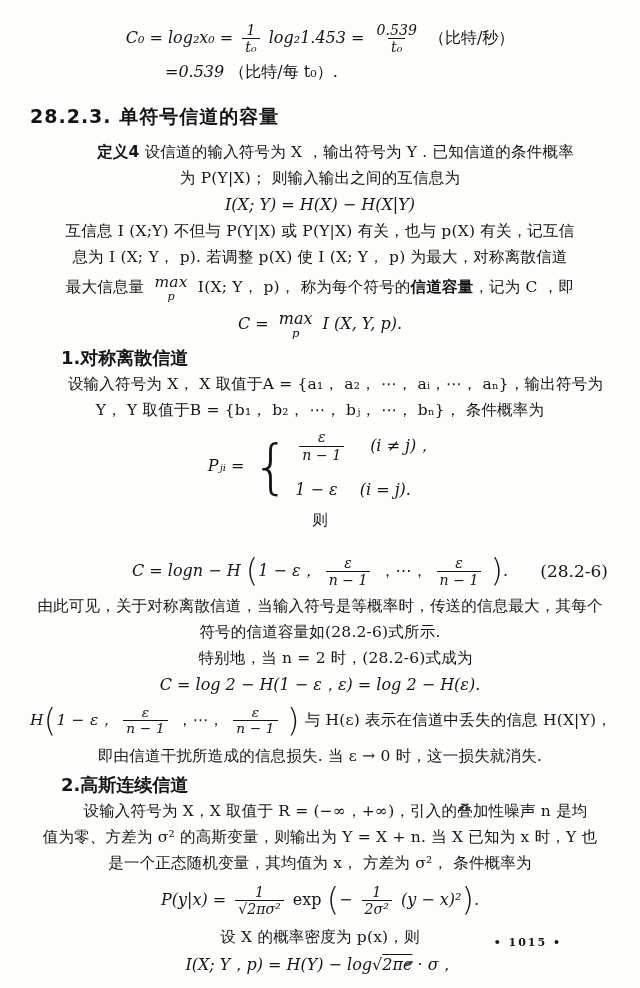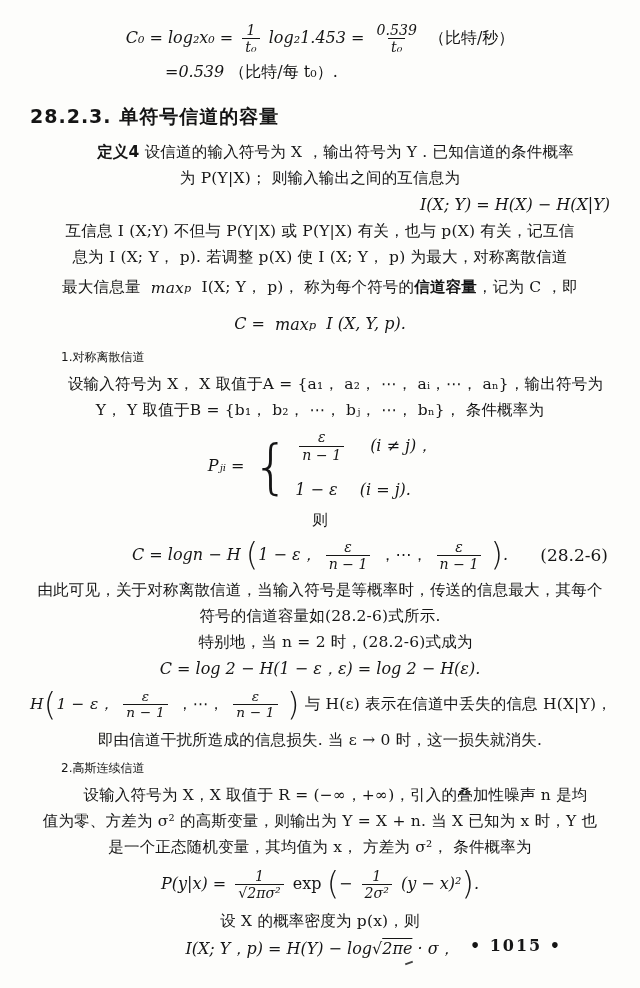--- a/index.html
+++ b/index.html
@@ -24,53 +24,53 @@
   .heading{
     font-family:"DejaVu Sans","Liberation Sans",sans-serif;
     font-weight:bold;
     font-size:19px;
     line-height:30px;
     margin:12px 0 8px 0;
     letter-spacing:1px;
   }
   .subhead{
     font-family:"DejaVu Sans","Liberation Sans",sans-serif;
-    font-weight:normal;
-    font-size:12px;
+    font-weight:bold;
+    font-size:18px;
     line-height:27px;
     text-indent:31px;
   }
   .boldterm{
     font-family:"DejaVu Sans","Liberation Sans",sans-serif;
     font-weight:bold;
   }
   .eq{
     text-align:center;
     font-size:16px;
     line-height:30px;
     white-space:nowrap;
   }
   .m{font-style:italic;}
-  .eqrow{position:relative;}
+  .eqrow{position:relative;margin-top:16px;}
   .eqtag{
     position:absolute;right:2px;top:50%;
     transform:translateY(-50%);
     font-size:17px;font-style:normal;
   }
   
   .frac{
     display:inline-flex;flex-direction:column;align-items:center;
     vertical-align:middle;margin:0 4px;
     font-size:0.88em;line-height:1.15;
   }
   .frac .den{border-top:1.5px solid #151515;padding:0 3px;}
   .frac .num{padding:0 3px;}
   
   .maxop{
-    display:inline-flex;flex-direction:row;align-items:center;
+    display:inline-flex;flex-direction:column;align-items:center;
     vertical-align:middle;line-height:1;margin:0 5px;
   }
   .maxop .sub{font-size:0.72em;line-height:1;margin-top:1px;}
   
   .bp{
     font-size:32px;font-weight:300;vertical-align:middle;line-height:0;
     font-family:"DejaVu Sans","Liberation Sans",sans-serif;
     position:relative;top:-1px;
   }
   .brace{
@@ -80,21 +80,21 @@
     margin:0 6px 0 8px;
   }
   .cases{
     display:inline-flex;flex-direction:column;gap:12px;
     vertical-align:middle;text-align:left;
   }
   .case-row{display:flex;align-items:center;gap:22px;}
   .rad{text-decoration:overline;}
   .footer{
     position:absolute;top:936px;right:78px;
-    font-weight:bold;font-size:16px;letter-spacing:2px;
+    font-weight:bold;font-size:11px;letter-spacing:2px;
   }
   .stray-mark{
     position:absolute;top:962px;left:405px;
     width:8px;height:2px;background:#444;transform:rotate(-20deg);
   }
 </style>
 </head>
 <body>
 
 <div class="page">
@@ -115,21 +115,21 @@
   <div class="eq" style="text-align:left;padding-left:135px;line-height:34px;">
     <span class="m">=0.539</span>
     <span>（比特/每 t₀）.</span>
   </div>
 
   <div class="heading">28.2.3. 单符号信道的容量</div>
 
   <div class="line indent"><span class="boldterm">定义4</span><span>  设信道的输入符号为 X ，输出符号为 Y .  已知信道的条件概率</span></div>
   <div class="line">为 P(Y|X)； 则输入输出之间的互信息为</div>
 
-  <div class="eq m" style="line-height:27px;text-align:right;">I(X; Y) = H(X) − H(X|Y)</div>
+  <div class="eq m" style="line-height:27px;">I(X; Y) = H(X) − H(X|Y)</div>
 
   <div class="line">互信息 I (X;Y) 不但与  P(Y|X) 或 P(Y|X) 有关，也与 p(X) 有关，记互信</div>
   <div class="line">息为 I (X; Y， p).  若调整 p(X) 使 I (X; Y， p) 为最大，对称离散信道</div>
   <div class="line" style="line-height:34px;">
     <span>最大信息量</span>
     <span class="maxop m">
         <span>max</span>
         <span class="sub">p</span>
       </span>
     <span>I(X; Y， p)， 称为每个符号的</span><span class="boldterm">信道容量</span><span>，记为 C ，即</span>

